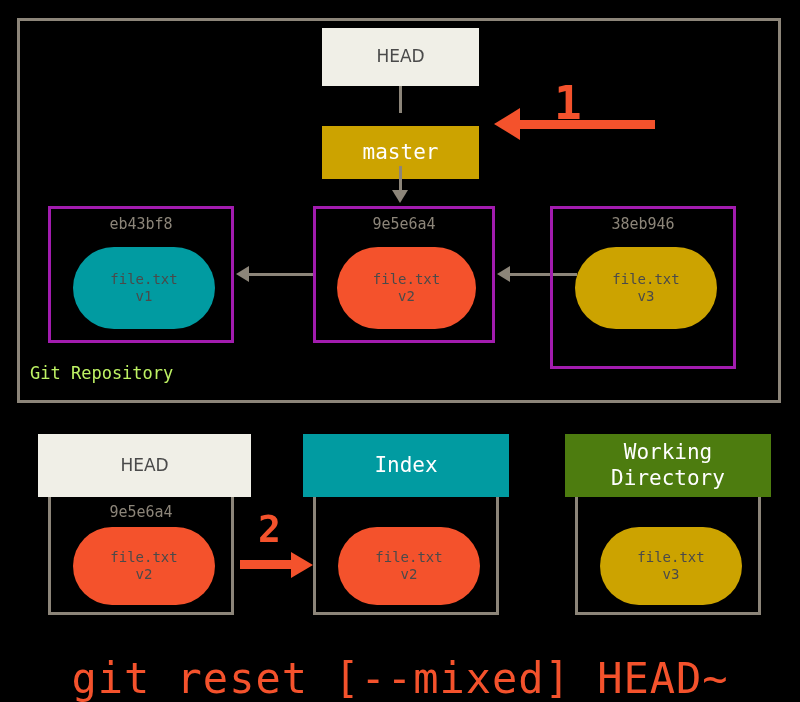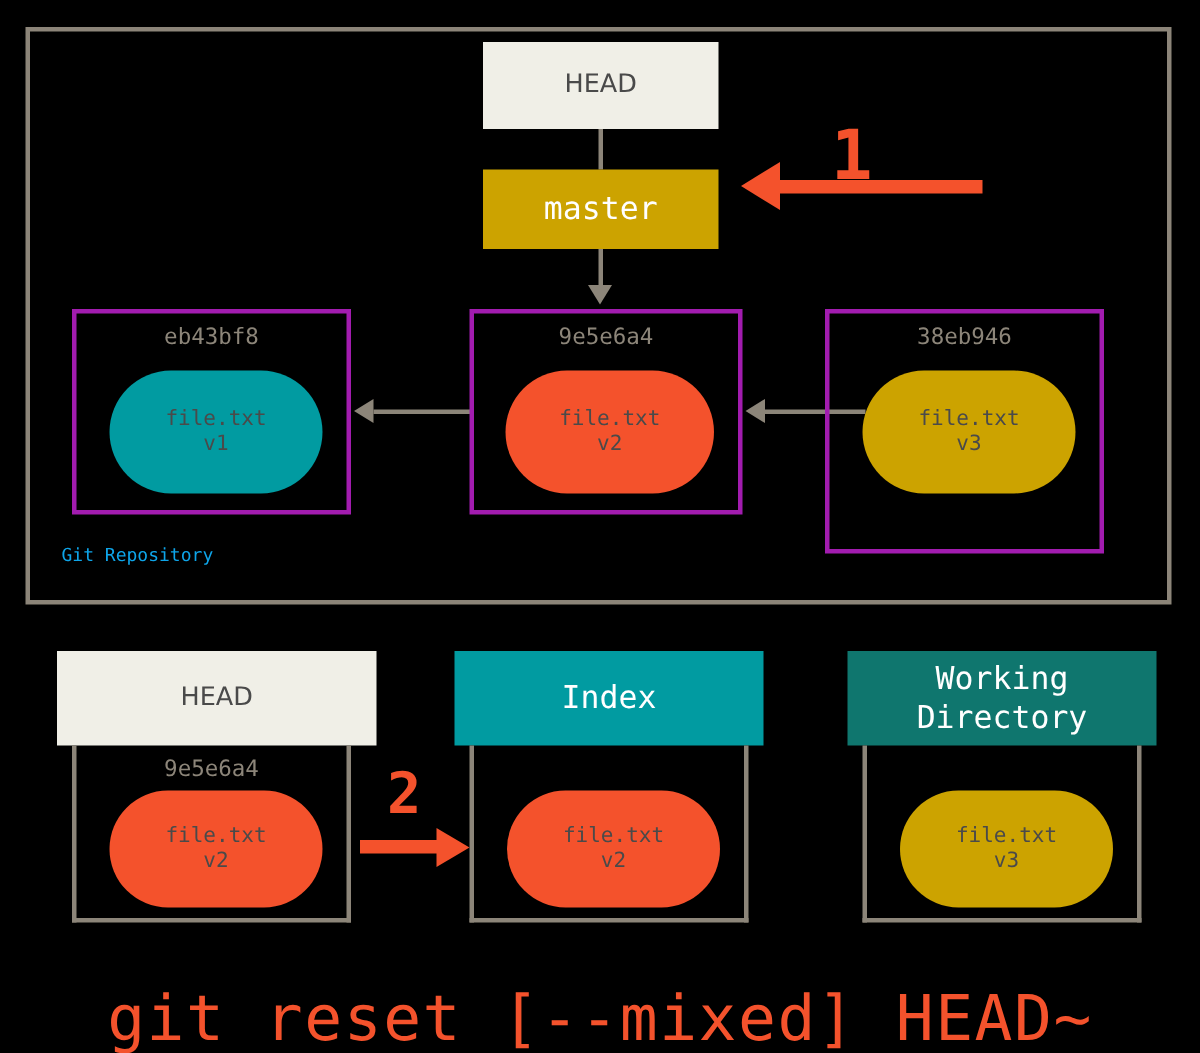--- a/index.html
+++ b/index.html
@@ -21,24 +21,24 @@
     position: absolute;
     left: 17px;
     top: 18px;
     width: 764px;
     height: 385px;
     border: 3px solid #8c8579;
     box-sizing: border-box;
   }
   .repo-label {
     position: absolute;
-    left: 41px;
+    left: 30px;
     top: 363px;
-    font-size: 12px;
-    color: #0ea5e9;
+    font-size: 17px;
+    color: #bef264;
     letter-spacing: 0px;
     white-space: nowrap;
   }
 
   
   .ref-box {
     position: absolute;
     display: flex;
     align-items: center;
     justify-content: center;
@@ -56,21 +56,21 @@
     background: #cca300;
     color: #ffffff;
     font-size: 21px;
   }
   .index-box {
     background: #019ba1;
     color: #ffffff;
     font-size: 21px;
   }
   .wd-box {
-    background: #0f766e;
+    background: #4d7c0f;
     color: #ffffff;
     font-size: 21px;
   }
 
   
   .vline {
     position: absolute;
     background: #8c8579;
     width: 3px;
   }
@@ -195,21 +195,21 @@
 
   <div class="repo-frame"></div>
   <div class="repo-label">Git Repository</div>
 
   <div class="ref-box head-box" style="left:322px; top:28px; width:157px; height:58px;">
     <span>HEAD</span>
   </div>
 
   <div class="vline" style="left:399px; top:86px; height:27px;"></div>
 
-  <div class="ref-box master-box" style="left:322px; top:113px; width:157px; height:53px;">
+  <div class="ref-box master-box" style="left:322px; top:126px; width:157px; height:53px;">
     <span>master</span>
   </div>
 
   <div class="vline" style="left:399px; top:166px; height:32px;"></div>
   <div class="arrowhead-down" style="left:392px; top:190px;"></div>
 
   <div class="step-num" style="left:554px; top:80px; font-size:46px;">1</div>
   <div class="red-shaft" style="left:520px; top:120px; width:135px;"></div>
   <div class="red-head-left" style="left:494px; top:108px;"></div>
 

